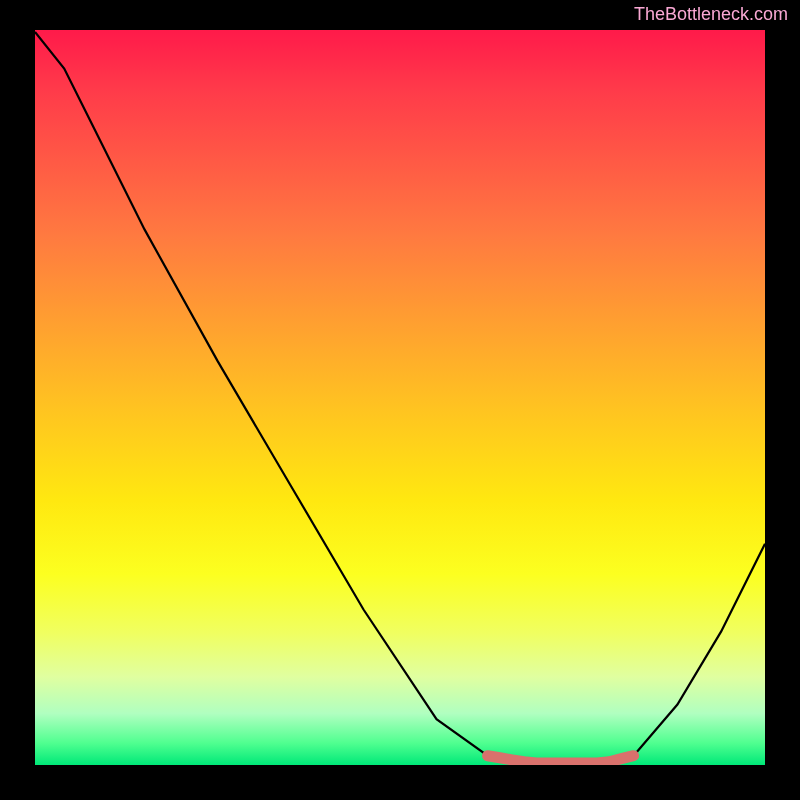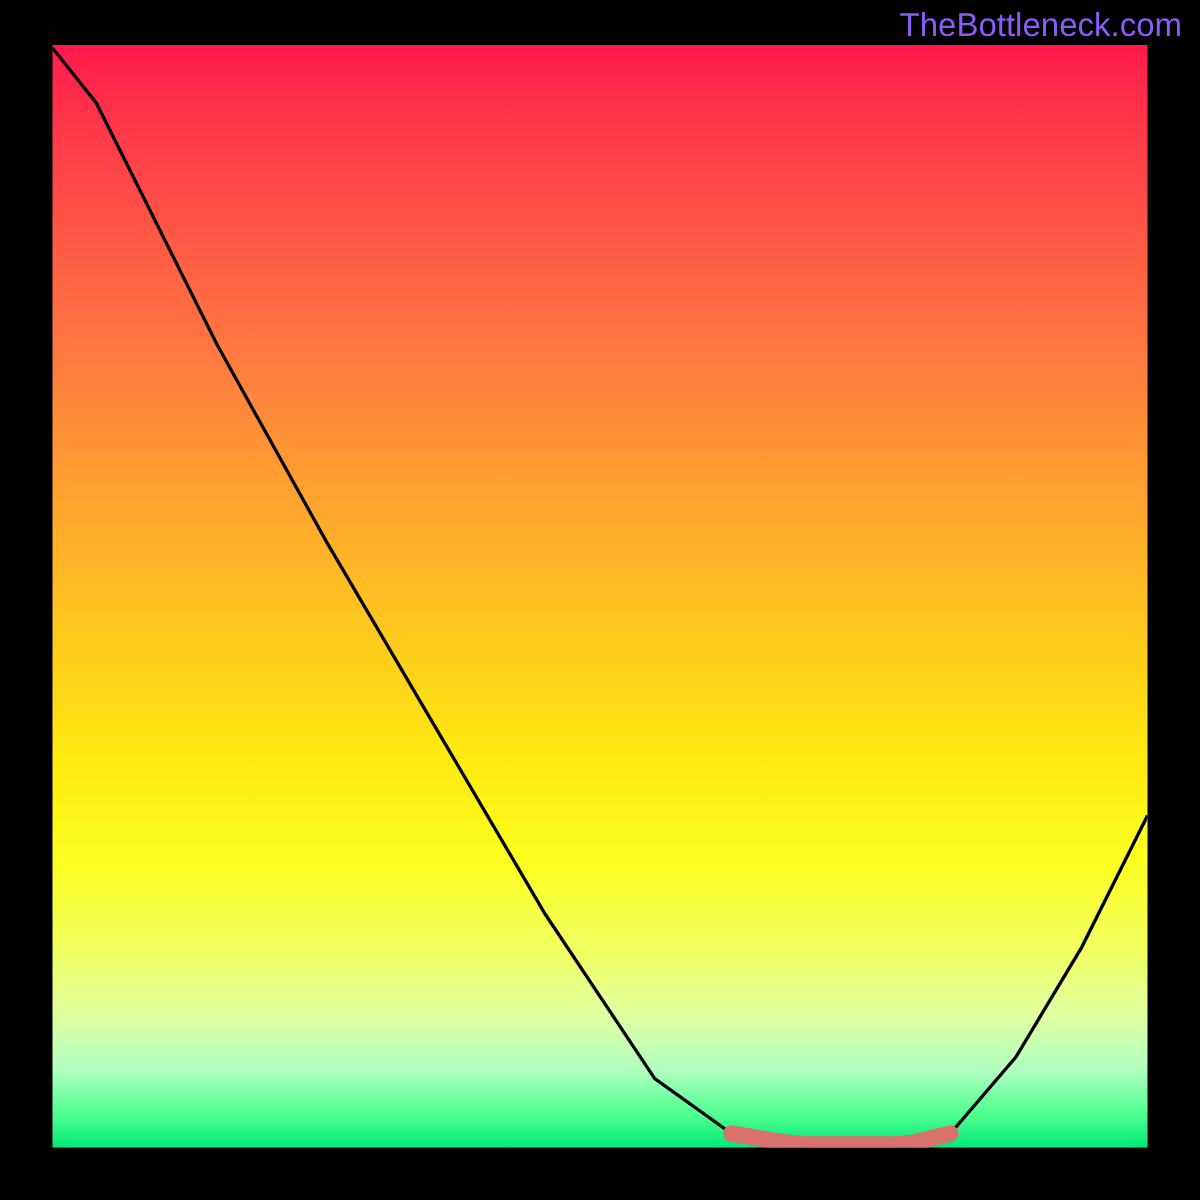--- a/index.html
+++ b/index.html
@@ -8,22 +8,22 @@
     height: 800px;
     background: #000;
     position: relative;
     overflow: hidden;
     font-family: Arial, sans-serif;
   }
   .watermark {
     position: absolute;
     top: 4px;
     right: 12px;
-    color: #8b5cf6;
-    font-size: 22px;
+    color: #f9a8d4;
+    font-size: 18px;
     font-weight: 500;
     z-index: 10;
   }
   .plot-area {
     position: absolute;
     left: 35px;
     top: 30px;
     width: 730px;
     height: 735px;
     background: linear-gradient(to bottom,

